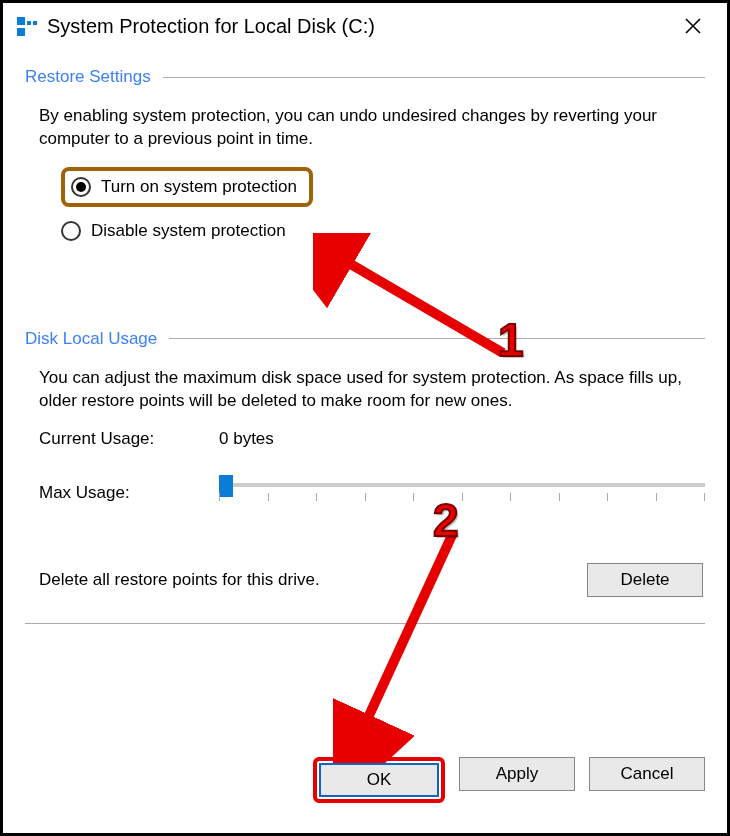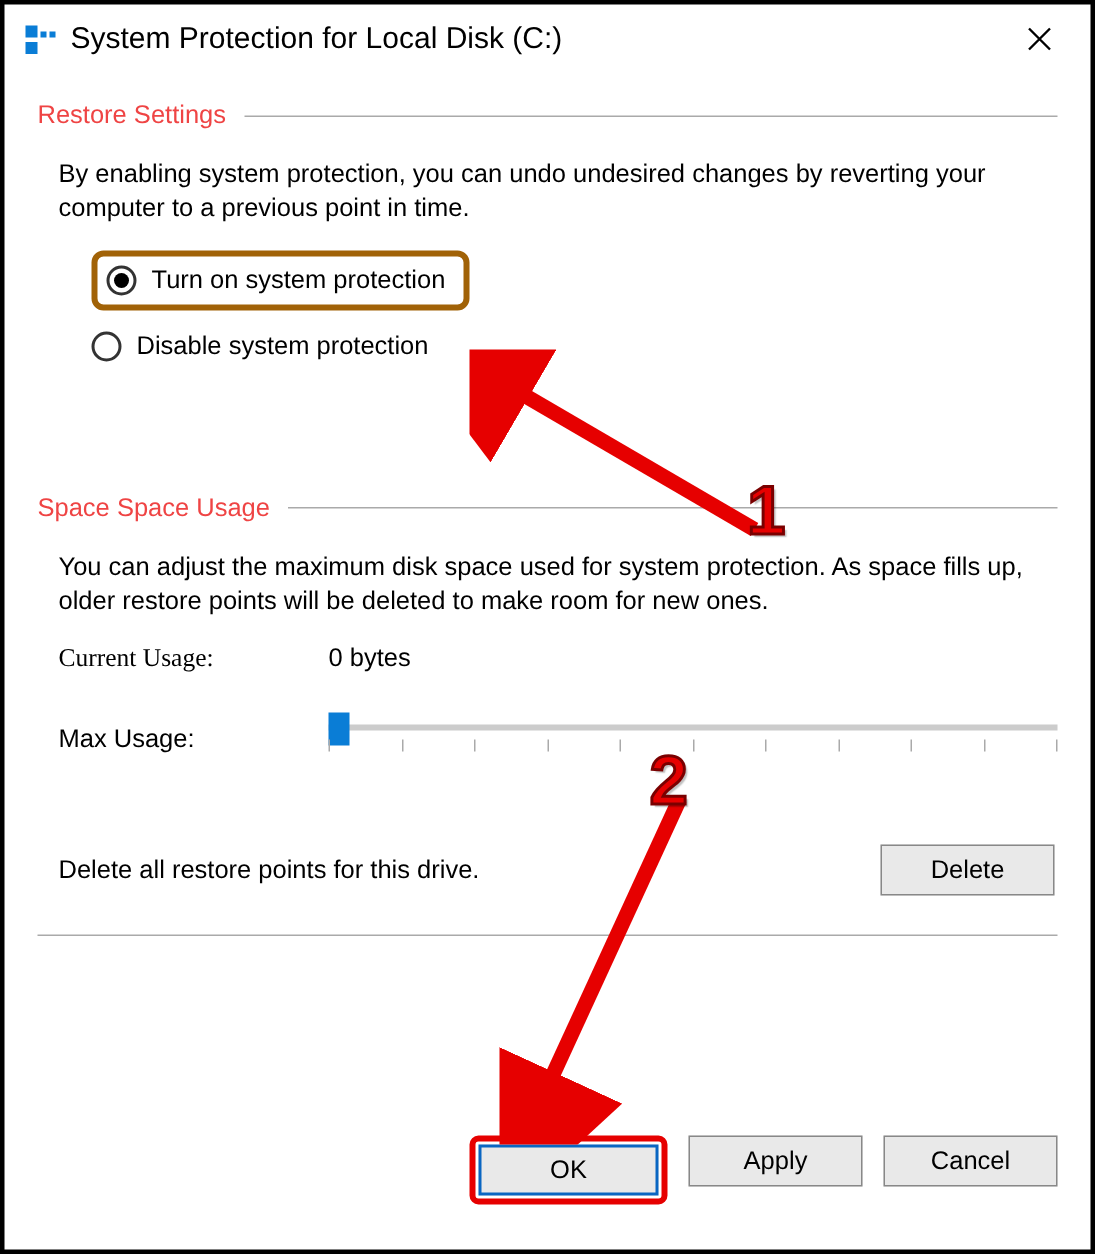--- a/index.html
+++ b/index.html
@@ -34,21 +34,21 @@
       display:flex; align-items:center; justify-content:center;
       font-size: 22px; font-weight: 300;
       cursor: pointer;
     }
     .content { padding: 18px 22px 0 22px; }
     .section-header {
       display:flex; align-items:center;
       margin-bottom: 18px;
       gap: 12px;
     }
-    .section-header .label { color:#ef4444; }
+    .section-header .label { color:#3b82f6; }
     .section-header .line { flex:1; height:1px; background:#aaa; }
     .desc { padding: 0 10px 16px 14px; line-height:1.35; }
     .radio-group { padding-left: 36px; }
     .radio-row {
       display:flex; align-items:center;
       margin-bottom: 18px;
       gap: 10px;
       cursor:pointer;
     }
     .radio {
@@ -59,21 +59,21 @@
     .radio.checked::after{
       content:""; width:10px; height:10px; background:#000; border-radius:50%;
     }
     .highlight-red {
       border: 4px solid #a16207;
       border-radius: 8px;
       padding: 6px 12px 6px 6px;
       display:inline-flex;
     }
     .kv-row { display:flex; padding-left:14px; margin-bottom:24px;}
-    .kv-row .k { width: 180px; font-family: Liberation Serif, serif; }
+    .kv-row .k { width: 180px; }
     .slider-wrap { display:flex; align-items:center; padding-left:14px;}
     .slider-wrap .k { width:180px; }
     .slider { position:relative; flex:1; height:40px;}
     .track { position:absolute; top:10px; left:0; right:0; height:4px; background:#ccc;}
     .thumb { position:absolute; top:2px; left:0; width:14px; height:22px; background:#0a7dd6;}
     .ticks { position:absolute; left:0; right:0; top:20px; display:flex; justify-content:space-between;}
     .ticks span{ width:1px; height:8px; background:#aaa; display:block;}
     .delete-row {
       display:flex; align-items:center; justify-content:space-between;
       padding: 50px 2px 0 14px;
@@ -139,21 +139,21 @@
     </div>
     <label class="radio-row" style="margin-top:14px;">
       <span class="radio"></span>
       <span>Disable system protection</span>
     </label>
   </div>
 
   <div style="height:70px;"></div>
 
   <div class="section-header">
-    <span class="label">Space Space Usage</span>
+    <span class="label">Disk Local Usage</span>
     <span class="line"></span>
   </div>
 
   <p class="desc">You can adjust the maximum disk space used for system protection. As space fills up, older restore points will be deleted to make room for new ones.</p>
 
   <div class="kv-row">
     <span class="k">Current Usage:</span>
     <span>0 bytes</span>
   </div>
 

